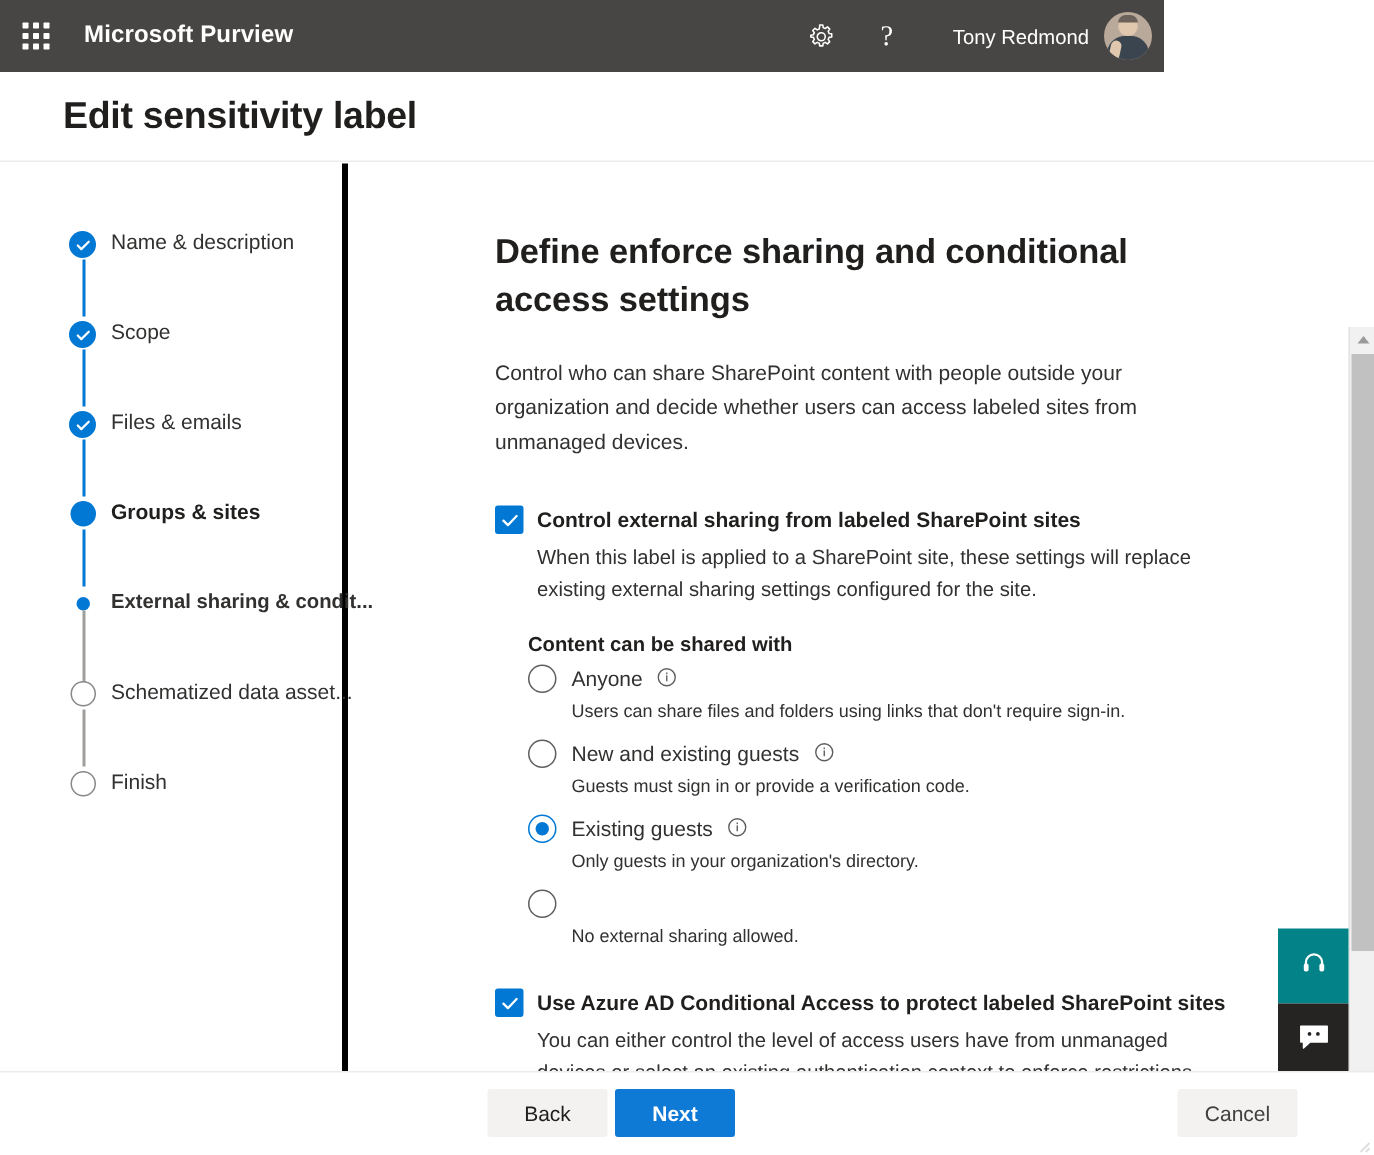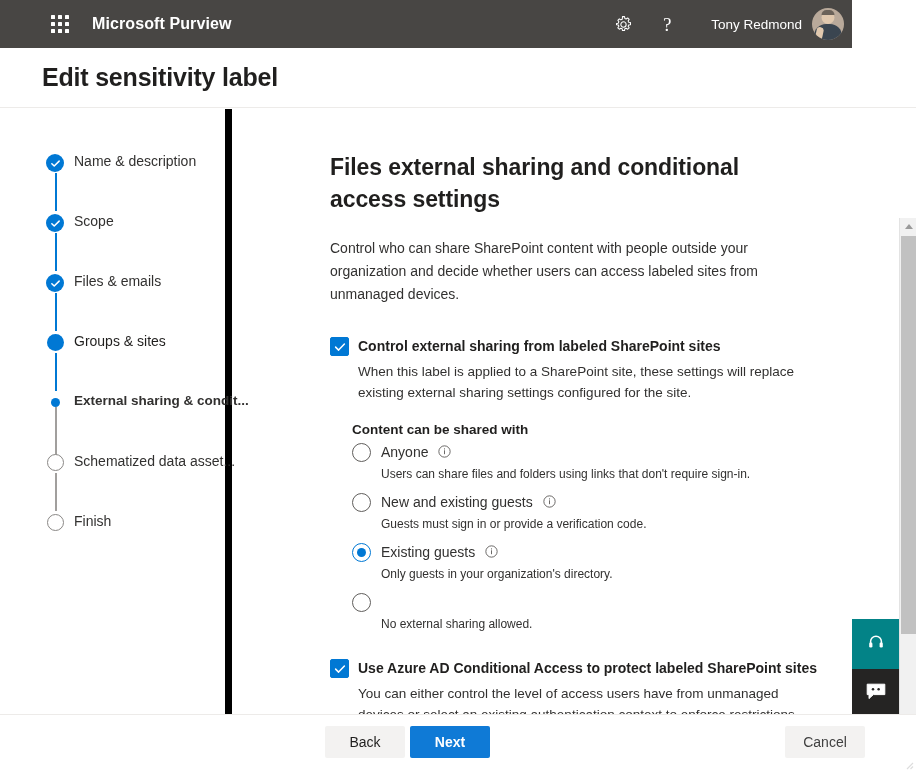--- a/index.html
+++ b/index.html
@@ -14,23 +14,23 @@
   }
   #app {
     position: relative;
     width: 916px; height: 770px;
     overflow: hidden;
   }
 
   
   .suitebar {
     position: absolute; top: 0; left: 0;
-    width: 852px; height: 48px;
+    width: 776px; height: 48px;
     background: #484644;
-    display: flex; align-items: center; padding-left: 36px;
+    display: flex; align-items: center;
   }
   .waffle {
     width: 48px; height: 48px;
     display: flex; align-items: center; justify-content: center;
     cursor: pointer;
   }
   .waffle-grid {
     display: grid;
     grid-template-columns: repeat(3, 4px);
     grid-template-rows: repeat(3, 4px);
@@ -124,21 +124,21 @@
   .body-area {
     position: absolute; top: 109px; left: 0;
     width: 916px; height: 605px;
     background: #ffffff;
   }
 
   
   .wizard {
     position: absolute; top: 0; left: 0;
     width: 232px; height: 605px;
-    border-right: 7px solid #000000;
+    border-right: 4px solid #000000;
     background: #ffffff;
     padding-top: 42px;
   }
   .step {
     position: relative;
     display: flex; align-items: flex-start;
     height: 60px;
     padding-left: 46px;
     cursor: pointer;
   }
@@ -154,21 +154,21 @@
   }
   .step.inactive .connector { background: #a19f9d; }
   .step .label {
     margin-left: 28px;
     font-size: 14px;
     color: #323130;
     line-height: 18px;
     white-space: nowrap;
     padding-top: 1px;
   }
-  .step.current > .label { font-weight: normal; color: #201f1e; }
+  .step.current > .label { font-weight: bold; color: #201f1e; }
   .step.substep-current > .label { font-weight: bold; color: #201f1e; font-size: 13.5px; }
   .step.sub { height: 44px; }
   .step.sub .connector { top: 16px; height: 28px; }
   .step.sub .label { font-size: 13.5px; color: #323130; }
 
   
   .b-done {
     width: 18px; height: 18px; border-radius: 50%;
     background: #0078d4;
     display: flex; align-items: center; justify-content: center;
@@ -473,21 +473,21 @@
 
       <div class="step inactive">
         <div class="bullet">
           <div class="b-empty"></div>
         </div>
         <div class="label">Finish</div>
       </div>
     </nav>
 
     <section class="content">
-      <h1 class="main-heading">Files external sharing and conditional access settings</h1>
+      <h1 class="main-heading">Define enforce sharing and conditional access settings</h1>
       <p class="intro">Control who can share SharePoint content with people outside your organization and decide whether users can access labeled sites from unmanaged devices.</p>
 
       <div>
         <div class="check-row">
           <span class="cbox">
             <svg width="12" height="12" viewBox="0 0 12 12">
                 <path d="M1.6 6.1l3 3L10.4 3" stroke="#ffffff" stroke-width="1.5" fill="none" stroke-linecap="round" stroke-linejoin="round"></path>
               </svg>
           </span>
           <span class="check-label">Control external sharing from labeled SharePoint sites</span>

